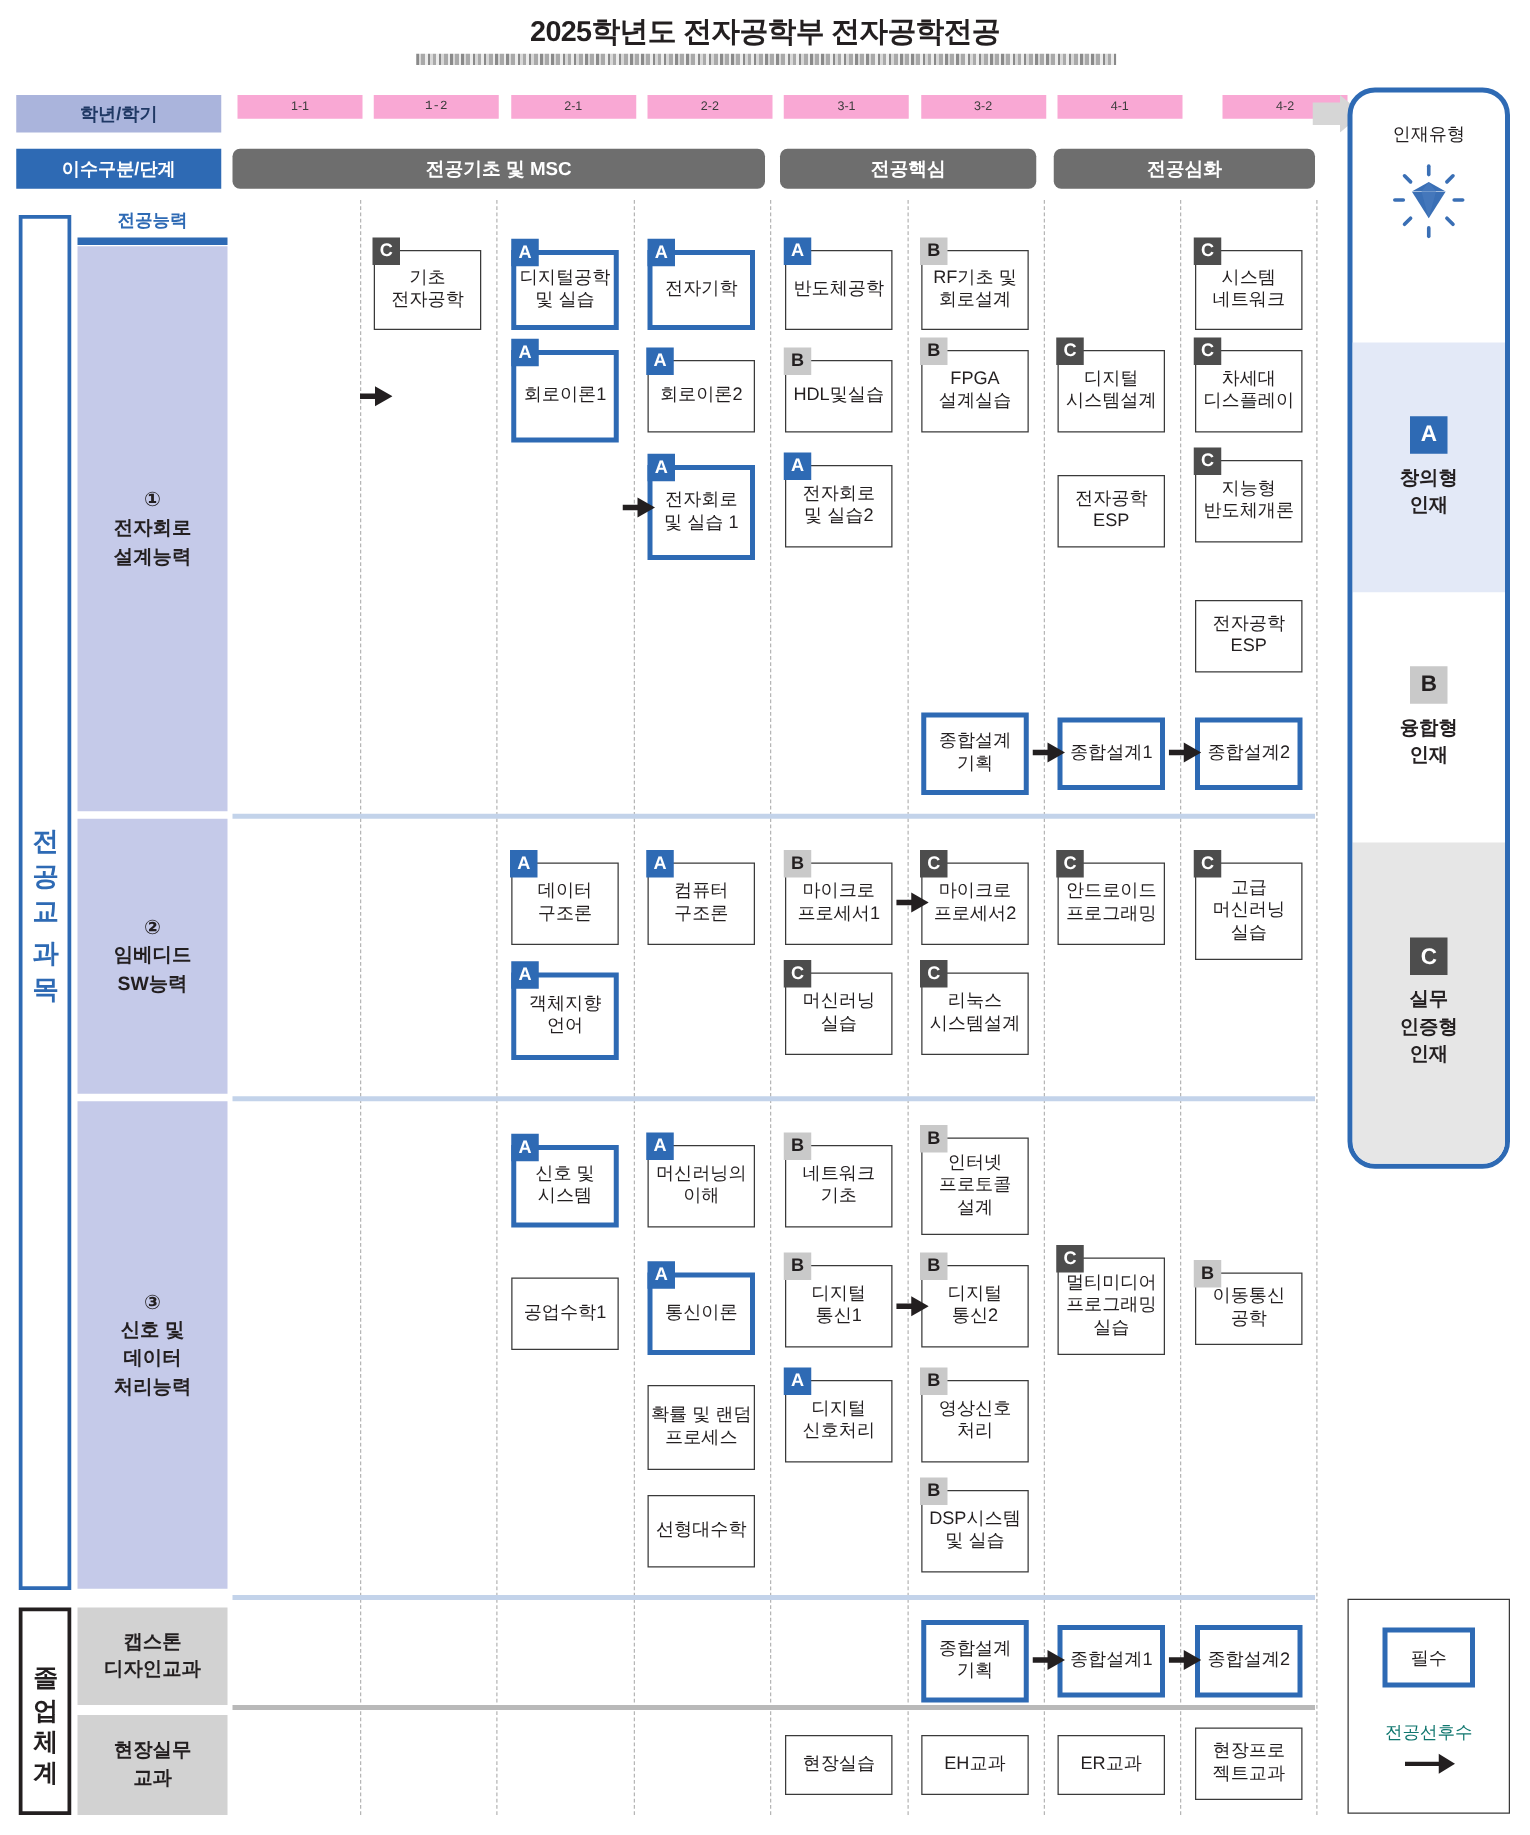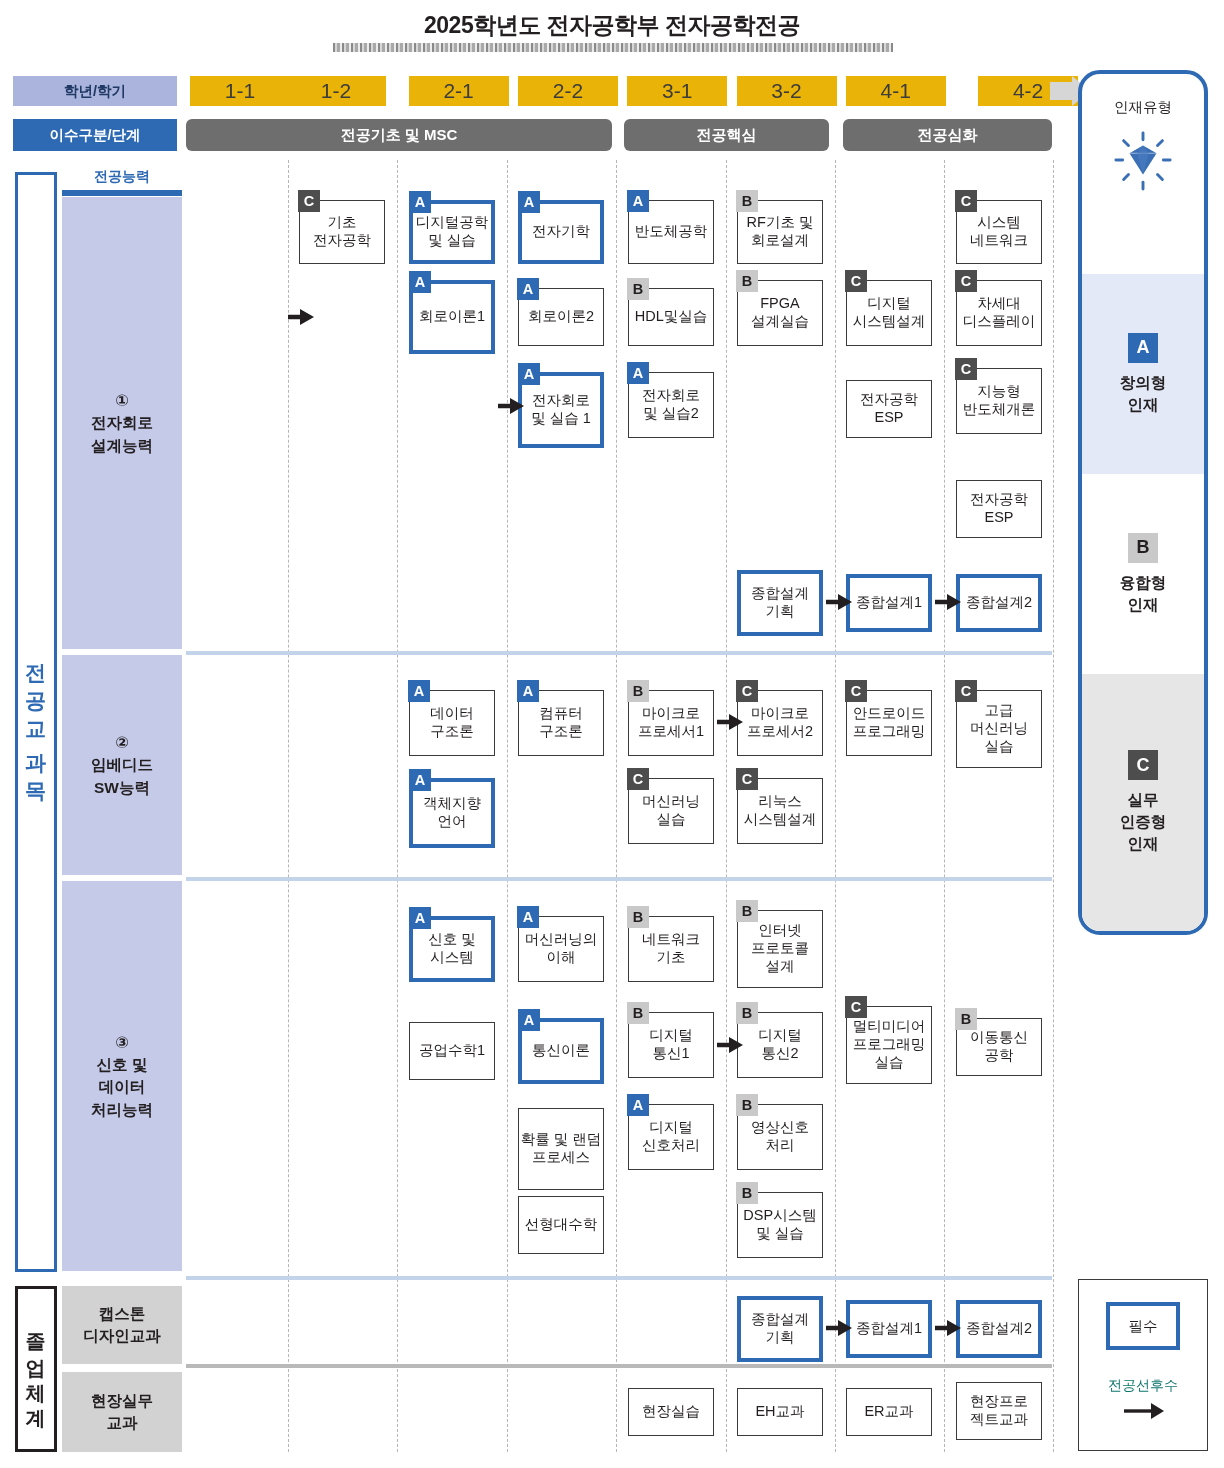--- a/index.html
+++ b/index.html
@@ -23,22 +23,22 @@
     background:repeating-linear-gradient(90deg,#8a8a8a 0 2px,#d8d8d8 2px 4px,#a9a9a9 4px 7px,#ececec 7px 9px);
   }
 
   
   #hdr1-label {
     position:absolute; left:13px; top:76px; width:164px; height:30px;
     background:#aab4dc; color:#1f3864; font-size:14.5px; font-weight:bold;
     display:flex; align-items:center; justify-content:center;
   }
   .term-cell {
-    position:absolute; top:76px; height:30px;
-    background:#eab308; color:#3c3c3c; font-size:21px;
+    position:absolute; top:76px; height:19px;
+    background:#f9a8d4; color:#3c3c3c; font-size:10px;
     display:flex; align-items:center; justify-content:center;
   }
   #term-arrow {
     position:absolute; left:1050px; top:76px; width:40px; height:30px;
   }
 
   
   #hdr2-label {
     position:absolute; left:13px; top:119px; width:164px; height:32px;
     background:#2e6ab4; color:#ffffff; font-size:14.5px; font-weight:bold;
@@ -180,21 +180,21 @@
 <body>
 
 <div id="title">2025학년도 전자공학부 전자공학전공</div>
 <div id="title-rule"></div>
 
 <div id="hdr1-label">학년/학기</div>
 <div id="hdr2-label">이수구분/단계</div>
 
 <div id="term-cells">
     <div class="term-cell" style="left: 190px; width: 100px;">1-1</div>
-    <div class="term-cell" style="left: 286px; width: 100px;">1-2</div>
+    <div class="term-cell" style="left: 299px; width: 100px; font-family: Liberation Mono, monospace;">1-2</div>
     <div class="term-cell" style="left: 408.6px; width: 100px;">2-1</div>
     <div class="term-cell" style="left: 517.9px; width: 100px;">2-2</div>
     <div class="term-cell" style="left: 627.2px; width: 100px;">3-1</div>
     <div class="term-cell" style="left: 736.5px; width: 100px;">3-2</div>
     <div class="term-cell" style="left: 845.8px; width: 100px;">4-1</div>
     <div class="term-cell" style="left: 955.1px; width: 100px; margin-left: 23px;">4-2</div>
   </div>
 <svg id="term-arrow" viewBox="0 0 40 30">
   <polygon points="0,6 22,6 22,0 40,15 22,30 22,24 0,24" fill="#d6d6d6"></polygon>
 </svg>
@@ -400,21 +400,21 @@
       <span>디지털<br>통신2</span>
     </div>
     <div class="course thin" style="top: 1006px; left: 846px; width: 86px; height: 78px;">
       <span class="badge C">C</span>
       <span>멀티미디어<br>프로그래밍<br>실습</span>
     </div>
     <div class="course thin" style="top: 1018px; left: 956px; width: 86px; height: 58px;">
       <span class="badge B">B</span>
       <span>이동통신<br>공학</span>
     </div>
-    <div class="course thin" style="top: 1108px; left: 518px; width: 86px; height: 82px;">
+    <div class="course thin" style="top: 1108px; left: 518px; width: 86px; height: 68px;">
       <span>확률 및 랜덤<br>프로세스</span>
     </div>
     <div class="course thin" style="top: 1104px; left: 628px; width: 86px; height: 66px;">
       <span class="badge A">A</span>
       <span>디지털<br>신호처리</span>
     </div>
     <div class="course thin" style="top: 1104px; left: 737px; width: 86px; height: 66px;">
       <span class="badge B">B</span>
       <span>영상신호<br>처리</span>
     </div>

